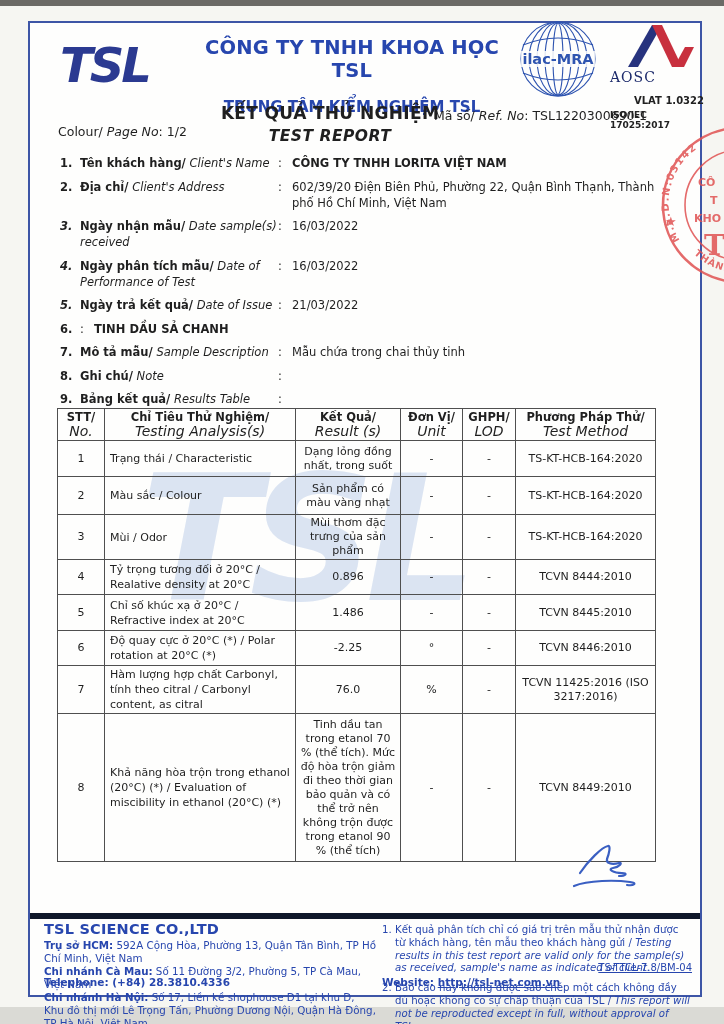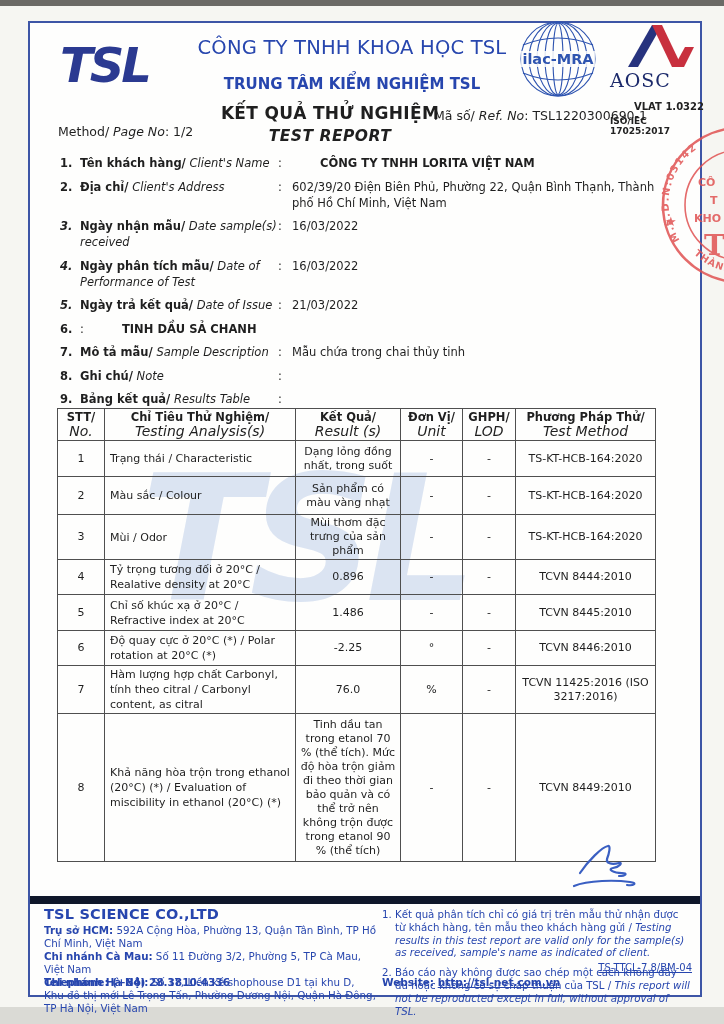--- a/index.html
+++ b/index.html
@@ -18,45 +18,45 @@
     background:#fefefd; border:2px solid #3d55a6;
   }
 
   
   .tsl-logo {
     position:absolute; left:30px; top:14px;
     font-size:48px; font-weight:bold; font-style:italic;
     color:#2b3a91; letter-spacing:-3px;
   }
   .company { position:absolute; left:158px; top:13px; width:328px; text-align:center; color:#2746ae; }
-  .company .l1 { font-size:19.5px; font-weight:normal; letter-spacing:0.2px; }
+  .company .l1 { font-size:19.5px; font-weight:bold; letter-spacing:0.2px; }
   .company .l2 { font-size:15px;   font-weight:bold; margin-top:16px; }
   .ilac { position:absolute; left:487px; top:-5px; }
   .aosc { position:absolute; left:580px; top:-2px; width:96px; text-align:left; }
-  .aosc .name { font-family:"DejaVu Serif","Liberation Serif",serif; font-size:19px; color:#1c2a6b; letter-spacing:1px; margin-top:-2px; }
+  .aosc .name { font-family:"DejaVu Serif","Liberation Serif",serif; font-size:14px; color:#1c2a6b; letter-spacing:1px; margin-top:-2px; }
   .aosc .vlat { font-size:10px; font-weight:bold; color:#222; margin:10px 0 0 24px; }
   .aosc .iso  { font-size:9px;  font-weight:bold; color:#222; margin-top:4px; }
 
   
   .title-vi { position:absolute; left:150px; top:80px;  width:300px; text-align:center; font-size:17px;   font-weight:bold; letter-spacing:0.3px; }
   .title-en { position:absolute; left:150px; top:104px; width:300px; text-align:center; font-size:15.5px; font-weight:bold; font-style:italic; letter-spacing:0.5px; }
   .refno    { position:absolute; left:404px; top:85px;  font-size:12.5px; }
   .pageno   { position:absolute; left:28px;  top:101px; font-size:12.5px; }
   .it { font-style:italic; }
 
   
   .info { position:absolute; left:30px; top:132px; right:30px; font-size:11.5px; line-height:16px; }
   .info .row { display:flex; margin-bottom:7.5px; }
   .info .no  { width:20px; font-weight:bold; flex:none; }
   .info .lbl { width:198px; flex:none; }
   .info .lbl .vi { font-weight:bold; }
   .info .lbl .en { font-style:italic; }
   .info .col { width:14px; flex:none; }
   .info .val { flex:1; }
-  .info .val.b { font-weight:bold;margin-left:28px; }
+  .info .val.b { font-weight:bold; }
 
   
   .watermark {
     position:absolute; left:110px; top:415px; z-index:0;
     font-size:175px; font-weight:bold; font-style:italic;
     color:rgba(130,162,216,0.28); letter-spacing:-10px; pointer-events:none;
   }
 
   
   table.results {
@@ -76,22 +76,22 @@
   .results tr.r5 { height:36px; } .results tr.r6 { height:35px; }
   .results tr.r7 { height:42px; } .results tr.r8 { height:148px; }
 
   .signature { position:absolute; left:534px; top:818px; z-index:2; }
 
   
   .stamp { position:absolute; left:654px; top:122px; z-index:3; opacity:0.85; }
 
   
   .footer {
-    position:absolute; left:0; right:0; bottom:0; height:99px;
-    border-top:8px solid #0f172a; color:#2746ae;
+    position:absolute; left:0; right:0; bottom:0; height:82px;
+    border-top:6px solid #0f172a; color:#2746ae;
   }
   .f-left { position:absolute; left:14px; top:4px; width:332px; font-size:10.3px; line-height:13px; }
   .f-left .hd { font-size:14.5px; font-weight:bold; margin-bottom:3px; letter-spacing:0.2px; }
   .f-left b { font-weight:bold; }
   .f-phone  { position:absolute; left:14px;  bottom:7px; font-size:10.5px; font-weight:bold; }
   .f-phone .v { font-weight:bold; }
   .f-web    { position:absolute; left:352px; bottom:7px; font-size:10.5px; font-weight:bold; }
   .f-web a  { color:#2746ae; text-decoration:underline; }
   .f-notes  { position:absolute; left:352px; top:5px; right:8px; font-size:10.2px; line-height:12.8px; }
   .f-notes .note { display:flex; margin-bottom:7px; }
@@ -137,21 +137,21 @@
     <div class="vlat">VLAT 1.0322</div>
     <div class="iso">ISO/IEC 17025:2017</div>
   </div>
 
   <div class="title-vi">KẾT QUẢ THỬ NGHIỆM</div>
   <div class="title-en">TEST REPORT</div>
   <div class="refno">
     <span>Mã số/</span><span class="it"> Ref. No</span><span>: </span><span>TSL1220300690-1</span>
   </div>
   <div class="pageno">
-    <span>Method/</span><span class="it"> Page No</span><span>: </span><span>1/2</span>
+    <span>Colour/</span><span class="it"> Page No</span><span>: </span><span>1/2</span>
   </div>
 
   <div class="info">
     <div class="row">
       <span class="no">1.</span>
       <span class="lbl"><span class="vi">Tên khách hàng/</span><span class="en"> Client's Name</span></span>
       <span class="col">:</span>
       <span class="val b">CÔNG TY TNHH LORITA VIỆT NAM</span>
     </div>
     <div class="row">

